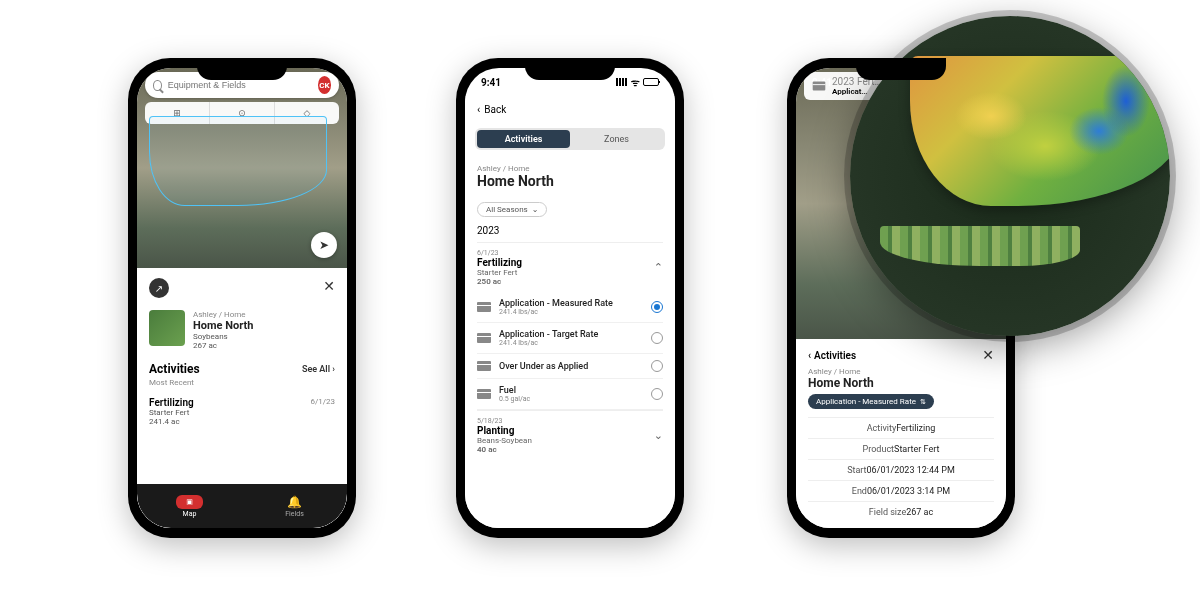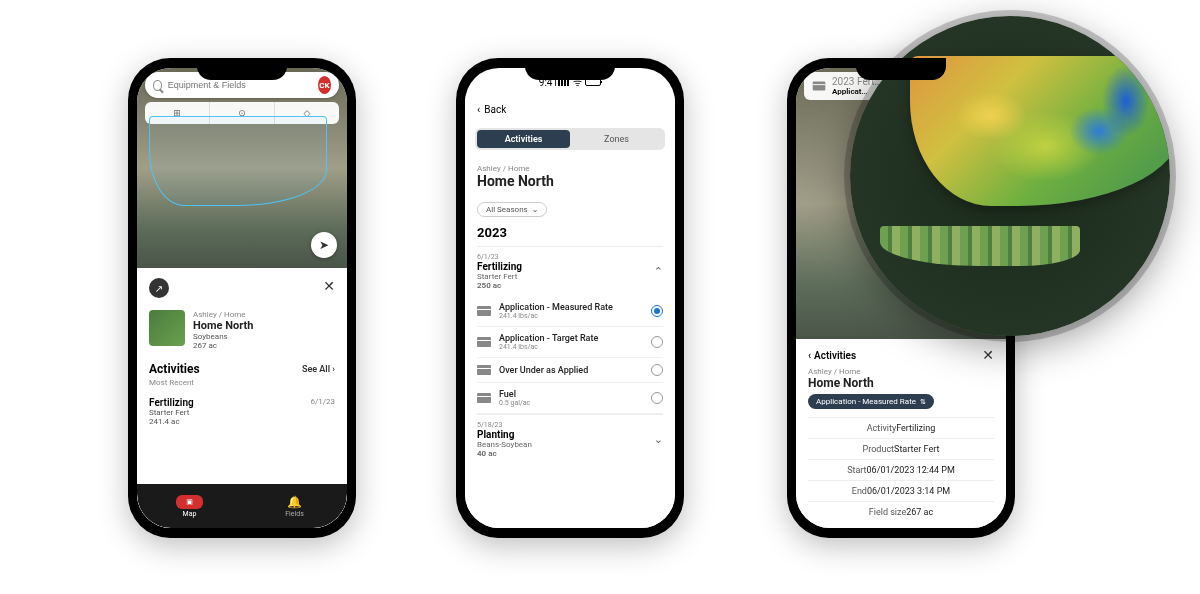--- a/index.html
+++ b/index.html
@@ -1,20 +1,20 @@
 <!DOCTYPE html>
 <html><head>
 <meta charset="utf-8">
 <style>
   * { margin:0; padding:0; box-sizing:border-box; }
   body { background:#fff; font-family:-apple-system,BlinkMacSystemFont,"Segoe UI",Roboto,sans-serif; width:1200px; height:594px; position:relative; }
   .phone { position:absolute; width:228px; height:480px; border-radius:42px; background:#000; padding:10px 9px; box-shadow:0 8px 30px rgba(0,0,0,0.25); }
   .screen { width:100%; height:100%; background:#fff; border-radius:34px; overflow:hidden; position:relative; display:flex; flex-direction:column; }
   .notch { position:absolute; top:0; left:50%; transform:translateX(-50%); width:90px; height:22px; background:#000; border-radius:0 0 14px 14px; z-index:10; }
-  .statusbar { height:28px; flex-shrink:0; display:flex; justify-content:center; align-items:center; padding:0 16px; font-size:10px; font-weight:400; }
+  .statusbar { height:28px; flex-shrink:0; display:flex; justify-content:space-between; align-items:center; padding:0 16px; font-size:10px; font-weight:700; }
   .statusbar.light { color:#fff; }
   .status-icons { display:flex; gap:3px; align-items:center; }
   .signal { width:12px; height:8px; background:linear-gradient(to right,currentColor 0 100%); -webkit-mask:repeating-linear-gradient(to right,#000 0 2px,transparent 2px 3px); mask:repeating-linear-gradient(to right,#000 0 2px,transparent 2px 3px);}
   .battery { width:16px; height:8px; border:1px solid currentColor; border-radius:2px; position:relative; }
   .battery::after { content:''; position:absolute; right:-2px; top:2px; width:1px; height:2px; background:currentColor; }
 
   
   #p1 { left:128px; top:58px; }
   .map-bg { background:linear-gradient(180deg,#6b6a57 0%,#8a8975 30%,#a19e88 50%,#5d6d5a 80%,#4a5548 100%); position:relative; }
   .p1-top { height:200px; position:relative; }
@@ -52,21 +52,21 @@
 
   
   #p2 { left:456px; top:58px; }
   .p2-back { height:26px; display:flex; align-items:center; padding:0 12px; font-size:10px; gap:4px; background:#fff; }
   .chev-left { font-size:11px; }
   .seg { margin:6px 10px; height:22px; background:#e5e5e5; border-radius:6px; display:flex; padding:2px; }
   .seg div { flex:1; display:flex; align-items:center; justify-content:center; font-size:9px; border-radius:4px; color:#555; }
   .seg div.sel { background:#2c3e50; color:#fff; font-weight:600; }
   .p2-inner { flex:1; background:#fff; padding:8px 12px 0; overflow:hidden; }
   .pill { display:inline-flex; align-items:center; gap:4px; border:1px solid #ccc; border-radius:10px; padding:2px 8px; font-size:8px; color:#555; margin-bottom:8px; }
-  .year { font-size:13px; font-weight:700; margin-bottom:6px; }
+  .year { font-size:10px; font-weight:400; margin-bottom:6px; }
   .grp { border-top:1px solid #eee; padding:6px 0; }
   .grp-head { display:flex; justify-content:space-between; align-items:center; }
   .grp-date { font-size:7px; color:#888; }
   .grp-title { font-size:10px; font-weight:700; }
   .grp-sub { font-size:8px; color:#666; }
   .chev { font-size:11px; color:#666; }
   .opt { display:flex; align-items:center; gap:8px; padding:6px 0; border-bottom:1px solid #f0f0f0; }
   .opt-icon { width:14px; height:10px; background:#888; border-radius:1px; position:relative; flex-shrink:0; }
   .opt-icon::before { content:''; position:absolute; top:3px; left:0; right:0; height:1px; background:#fff; }
   .opt-body { flex:1; }

